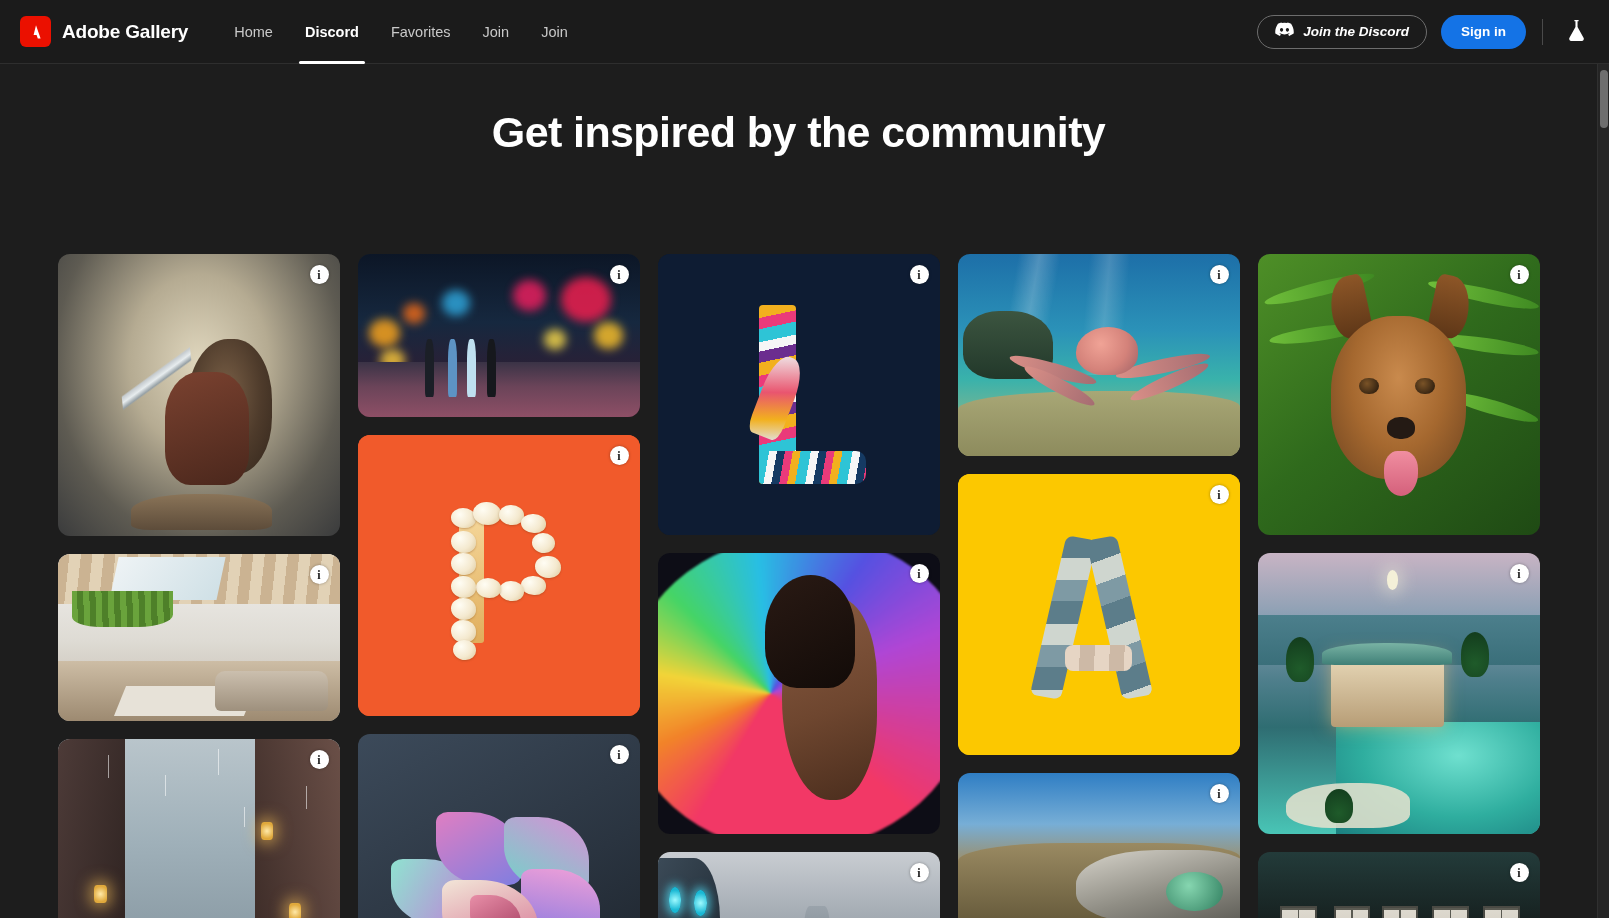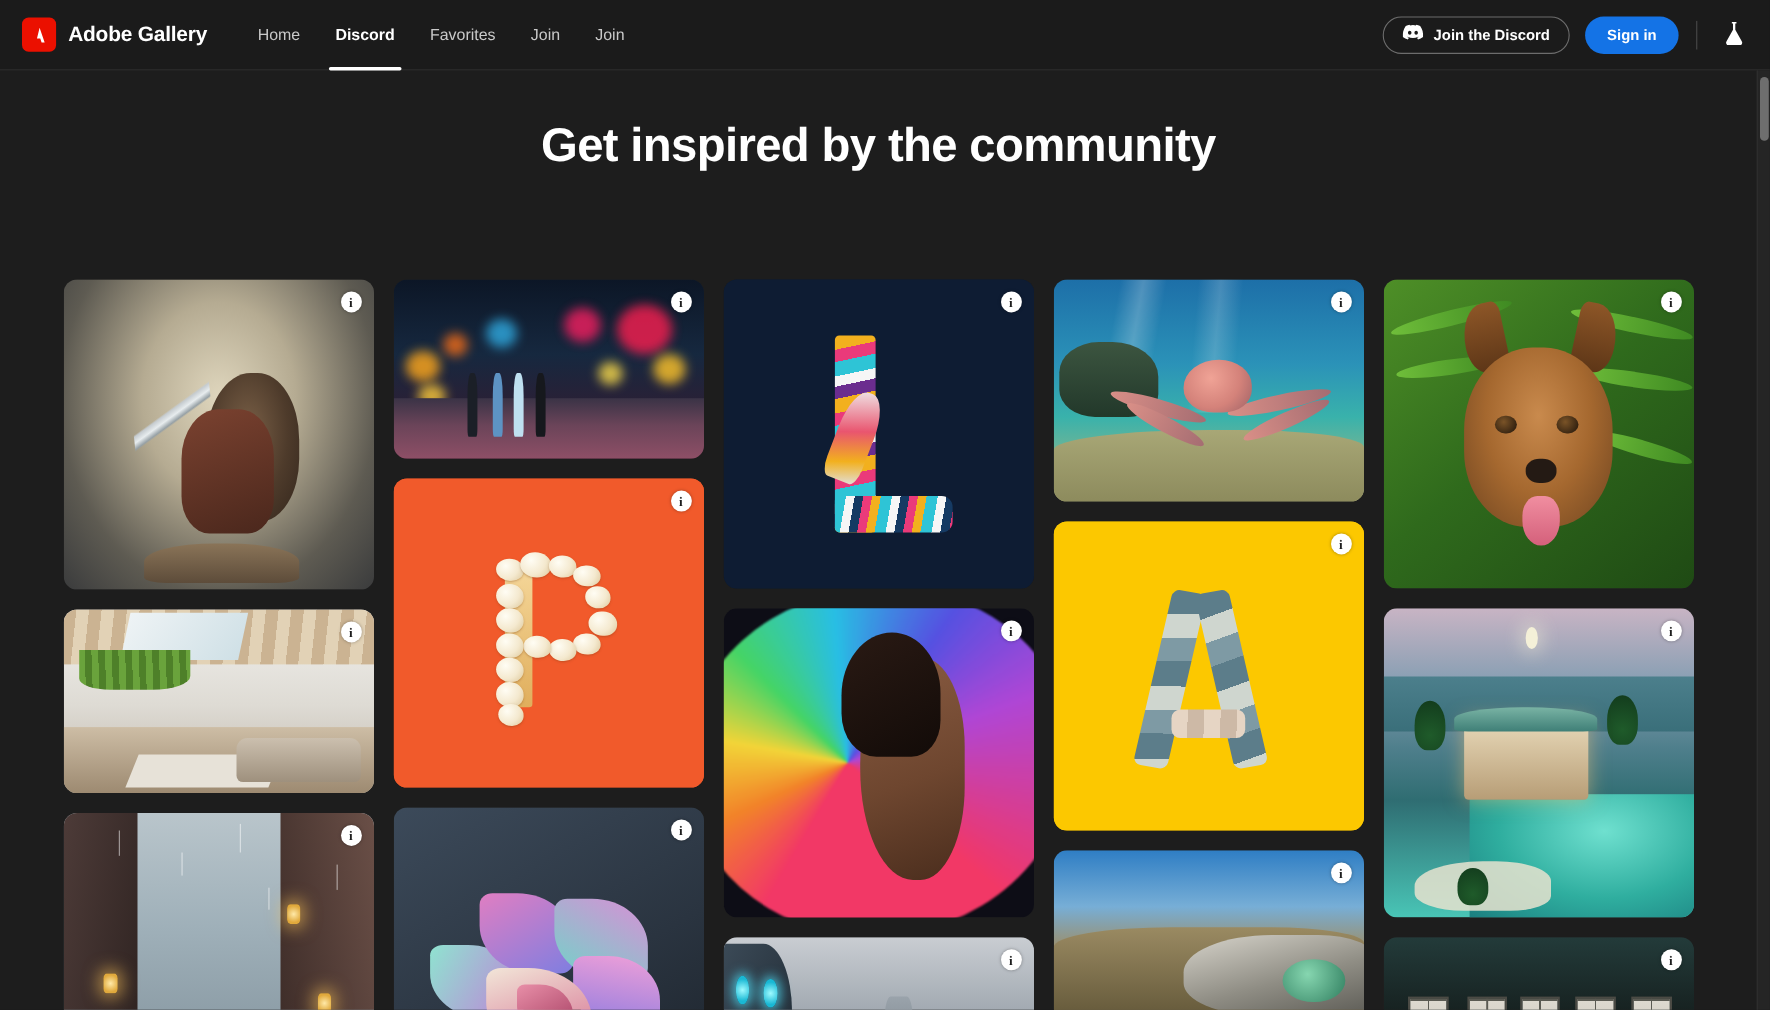--- a/index.html
+++ b/index.html
@@ -37,21 +37,21 @@
   .nav-link.active::after {
     content:""; position:absolute; left:10px; right:10px; bottom:0;
     height:2.5px; background:#fff; border-radius:2px;
   }
 
   .nav-right { margin-left:auto; display:flex; align-items:center; gap:14px; }
   .discord-btn {
     display:flex; align-items:center; gap:9px;
     height:34px; padding:0 17px; border-radius:20px;
     border:1px solid #6d6d6d; background:transparent;
-    color:#fff; font-size:13.5px; font-weight:bold; cursor:pointer;
+    color:#fff; font-size:13.5px; font-weight:bold; cursor:pointer;font-style:italic;
   }
   .discord-icon { width:19px; height:19px; display:block; }
   .signin-btn {
     height:34px; padding:0 20px; border-radius:20px;
     background:#1473e6; border:none; color:#fff;
     font-size:13.5px; font-weight:bold; cursor:pointer;
   }
   .nav-divider { width:1px; height:26px; background:#4a4a4a; margin:0 2px; }
   .beaker-btn {
     width:34px; height:34px; display:flex; align-items:center; justify-content:center;

